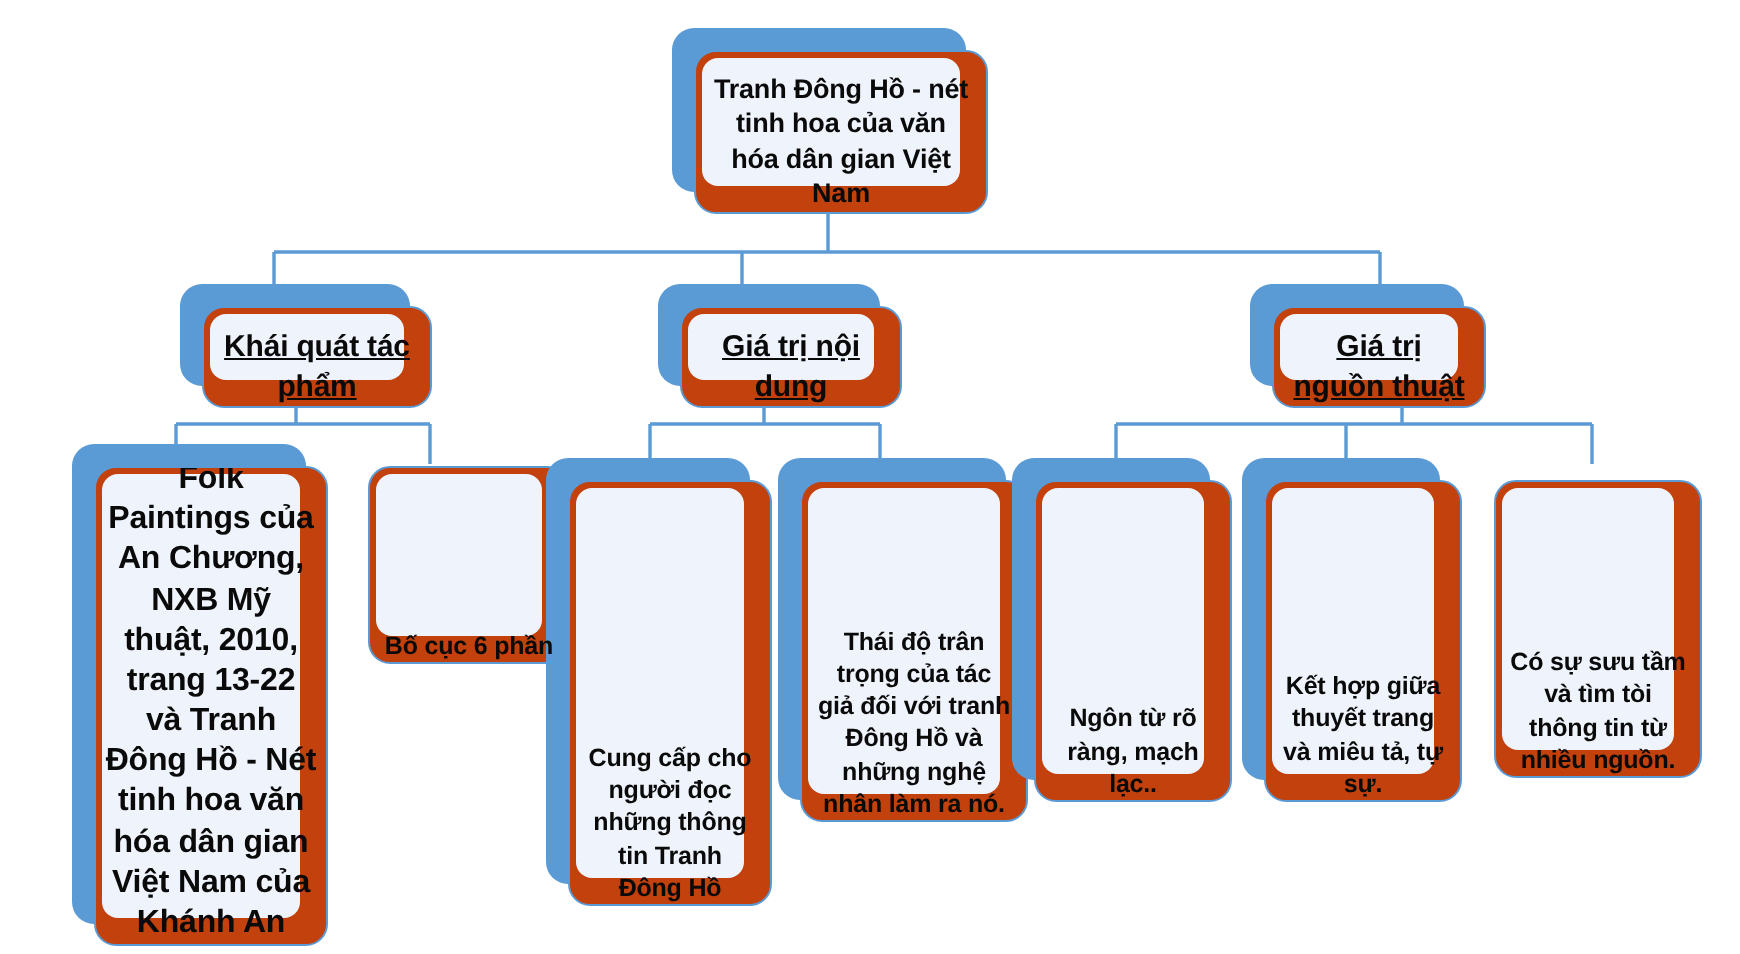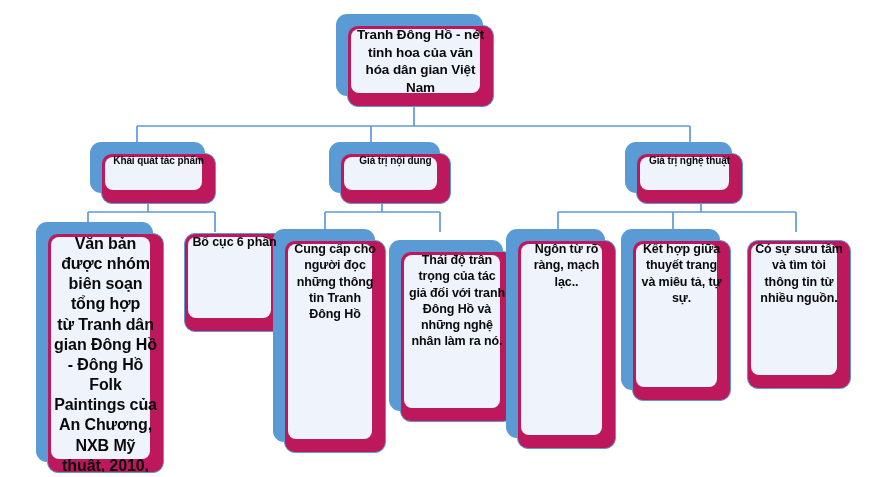--- a/index.html
+++ b/index.html
@@ -37,26 +37,26 @@
     background: #5B9BD5;
     border-radius: 11px;
   }
   
   .node .card {
     position: absolute;
     left: 11px;
     top: 11px;
     width: calc(100% - 11px);
     height: calc(100% - 11px);
-    background: #be185d;
+    background: #c2410c;
     border: 1.6px solid #5B9BD5;
     border-radius: 11px;
     box-sizing: border-box;
     display: flex;
-    align-items: flex-start;
+    align-items: flex-end;
     justify-content: center;
     overflow: hidden;
   }
   
   .node .card::before {
     content: "";
     position: absolute;
     left: 3px;
     top: 3px;
     right: 13px;
@@ -72,21 +72,21 @@
     position: relative;
     z-index: 2;
     text-align: center;
     color: #0a0a0a;
     line-height: 1.30;
     padding: 0 7px;
     white-space: pre-line;
     letter-spacing: -0.1px;
   }
   .root .label   { font-size: 13.5px; font-weight: 700; }
-  .branch .label { font-size: 10px;   font-weight: 700; }
+  .branch .label { font-size: 15px;   font-weight: 700; text-decoration: underline; }
   .leaf .label   { font-size: 12.5px; font-weight: 700; }
   .leaf.dense .label { font-size: 16px; line-height: 1.26; padding: 0 4px; }
 </style>
 </head>
 <body>
 
 <div id="canvas">
 
   <svg id="connectors" viewBox="0 0 870 477" xmlns="http://www.w3.org/2000/svg">
     <g fill="none" stroke="#5B9BD5" stroke-width="1.7">
@@ -132,21 +132,21 @@
   <div class="node branch" style="left:329px; top:142px; width:122px; height:62px;">
     <div class="shadow"></div>
     <div class="card">
       <span class="label">Giá trị nội dung</span>
     </div>
   </div>
 
   <div class="node branch" style="left:625px; top:142px; width:118px; height:62px;">
     <div class="shadow"></div>
     <div class="card">
-      <span class="label">Giá trị nghệ thuật</span>
+      <span class="label">Giá trị nguồn thuật</span>
     </div>
   </div>
 
   <div class="node leaf dense" style="left:36px; top:222px; width:128px; height:251px;">
     <div class="shadow"></div>
     <div class="card">
       <span class="label">Văn bản được nhóm biên soạn tổng hợp
 từ Tranh dân gian Đông Hồ - Đông Hồ Folk Paintings của An Chương, NXB Mỹ thuật, 2010, trang 13-22
 và Tranh Đông Hồ - Nét tinh hoa văn hóa dân gian Việt Nam của Khánh An</span>
     </div>
@@ -159,28 +159,28 @@
     </div>
   </div>
 
   <div class="node leaf" style="left:273px; top:229px; width:113px; height:224px;">
     <div class="shadow"></div>
     <div class="card">
       <span class="label">Cung cấp cho người đọc những thông tin Tranh Đông Hồ</span>
     </div>
   </div>
 
-  <div class="node leaf" style="left:389px; top:240px; width:125px; height:182px;">
+  <div class="node leaf" style="left:389px; top:229px; width:125px; height:182px;">
     <div class="shadow"></div>
     <div class="card">
       <span class="label">Thái độ trân trọng của tác giả đối với tranh Đông Hồ và những nghệ nhân làm ra nó.</span>
     </div>
   </div>
 
-  <div class="node leaf" style="left:506px; top:229px; width:110px; height:220px;padding-left:40px;">
+  <div class="node leaf" style="left:506px; top:229px; width:110px; height:172px;padding-left:40px;">
     <div class="shadow"></div>
     <div class="card">
       <span class="label">Ngôn từ rõ ràng, mạch lạc..</span>
     </div>
   </div>
 
   <div class="node leaf" style="left:621px; top:229px; width:110px; height:172px;">
     <div class="shadow"></div>
     <div class="card">
       <span class="label">Kết hợp giữa thuyết trang và miêu tả, tự sự.</span>

